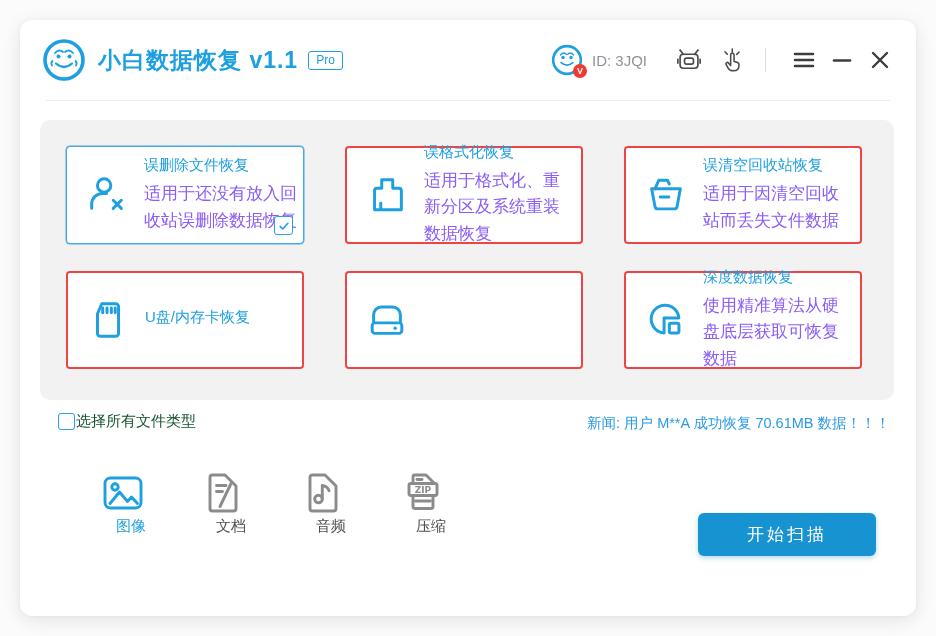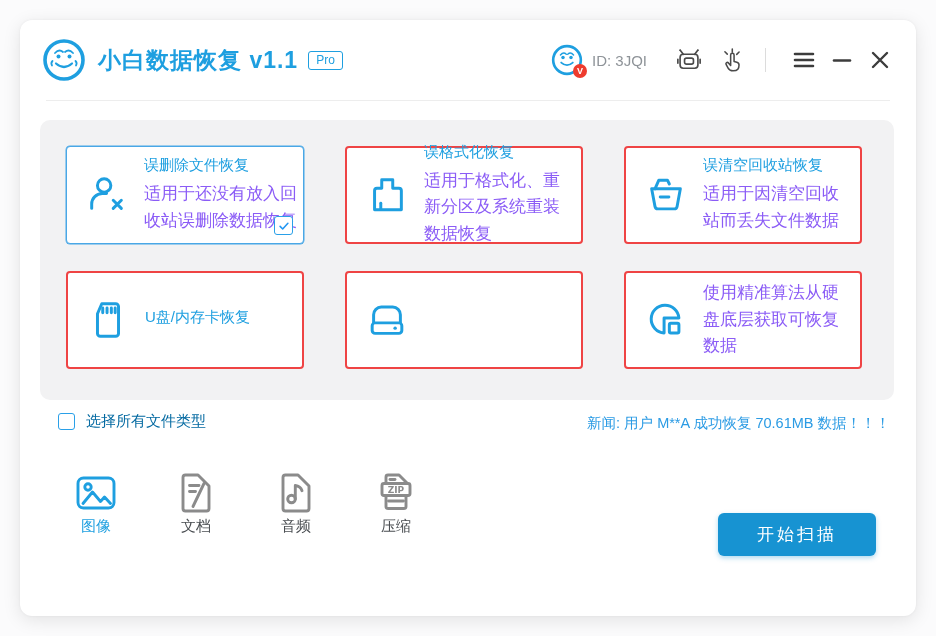--- a/index.html
+++ b/index.html
@@ -35,34 +35,34 @@
   .card-icon { width:44px; height:44px; color:var(--accent); margin-right:15px; flex:0 0 auto; }
   .card-icon svg { width:44px; height:44px; }
   .card-title { color:var(--accent); font-size:15px; margin-bottom:6px; }
   .card-desc { color:#8b5cf6; font-size:17px; line-height:1.55; }
   .card-checkbox { position:absolute; right:10px; bottom:8px; width:19px; height:19px; border:1.5px solid #2aa0e8;
                    border-radius:3px; display:flex; align-items:center; justify-content:center; background:#fff; cursor:pointer; }
 
   
   .select-all { position:absolute; left:38px; top:392px; display:flex; align-items:center; cursor:pointer; }
   .sa-box { width:17px; height:17px; border:1.5px solid #2aa0e8; border-radius:3px; background:#fff; }
-  .sa-label { margin-left:11px; color:#0369a1; font-size:15px; }
+  .sa-label { margin-left:1px; color:#14532d; font-size:15px; }
   .news { position:absolute; right:26px; top:394px; color:#2b9be4; font-size:14.5px; }
 
   
   .filetypes { position:absolute; left:26px; top:450px; display:flex; }
-  .ft-item { width:100px; display:flex; flex-direction:column; align-items:center; cursor:pointer; color:#8b8b8b; }
+  .ft-item { width:100px; display:flex; flex-direction:column; align-items:flex-end; cursor:pointer; color:#8b8b8b; }
   .ft-item .ft-icon { width:46px; height:46px; }
   .ft-item .ft-icon svg { width:46px; height:46px; }
   .ft-label { margin-top:1px; font-size:15px; color:#4a4e52; }
   .ft-item.selected { color:var(--accent); }
   .ft-item.selected .ft-label { color:var(--accent); }
 
   
-  .scan-btn { position:absolute; right:40px; top:493px; width:158px; height:43px; background:var(--button); border:none;
+  .scan-btn { position:absolute; right:40px; top:493px; width:178px; height:43px; background:var(--button); border:none;
               border-radius:6px; color:#fff; font-size:17px; letter-spacing:3px; font-family:inherit; cursor:pointer;
               box-shadow:0 2px 5px rgba(23,147,210,.35); }
 
   svg { display:block; }
 </style>
 </head>
 <body>
 
 <div class="window">
 
@@ -201,20 +201,21 @@
     </div>
 
     <div class="card">
       <span class="card-icon">
         <svg viewBox="0 0 46 46" fill="none" stroke="currentColor" stroke-width="3.1" stroke-linecap="round" stroke-linejoin="round">
           <path d="M36.5 21 A14.5 14.5 0 1 0 21 36.5 L21 21 Z"></path>
           <rect x="26.5" y="26.5" width="10" height="10" rx="1.5"></rect>
         </svg>
       </span>
       <div class="card-text">
+        <div class="card-title">深度数据恢复</div>
         <div class="card-desc">使用精准算法从硬盘底层获取可恢复数据</div>
       </div>
     </div>
   </div>
 
   <div class="select-all">
     <span class="sa-box"></span>
     <span class="sa-label">选择所有文件类型</span>
   </div>
   <div class="news">新闻: 用户 M**A 成功恢复 70.61MB 数据！！！</div>

